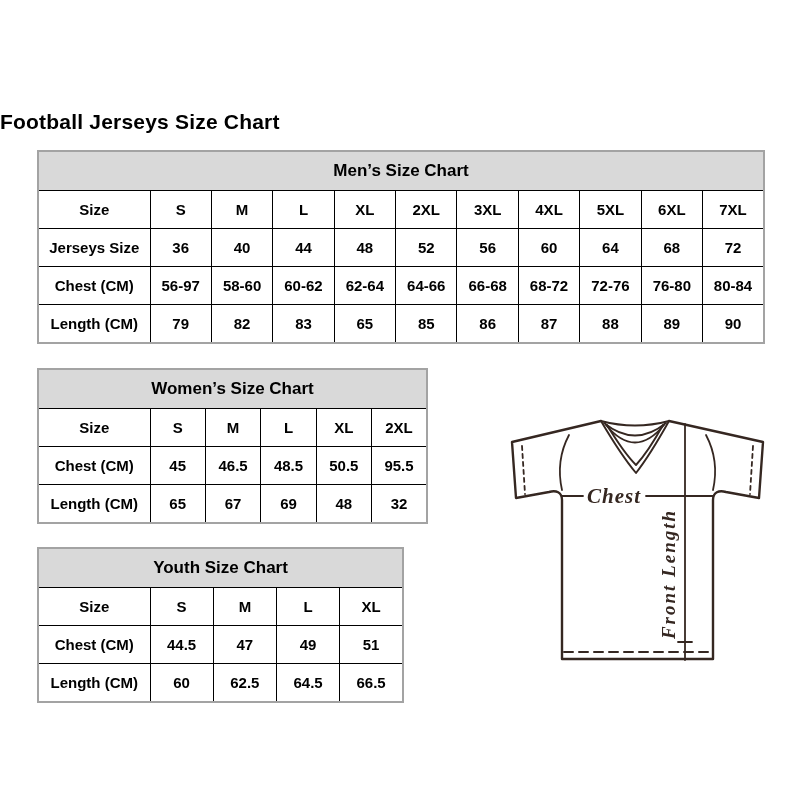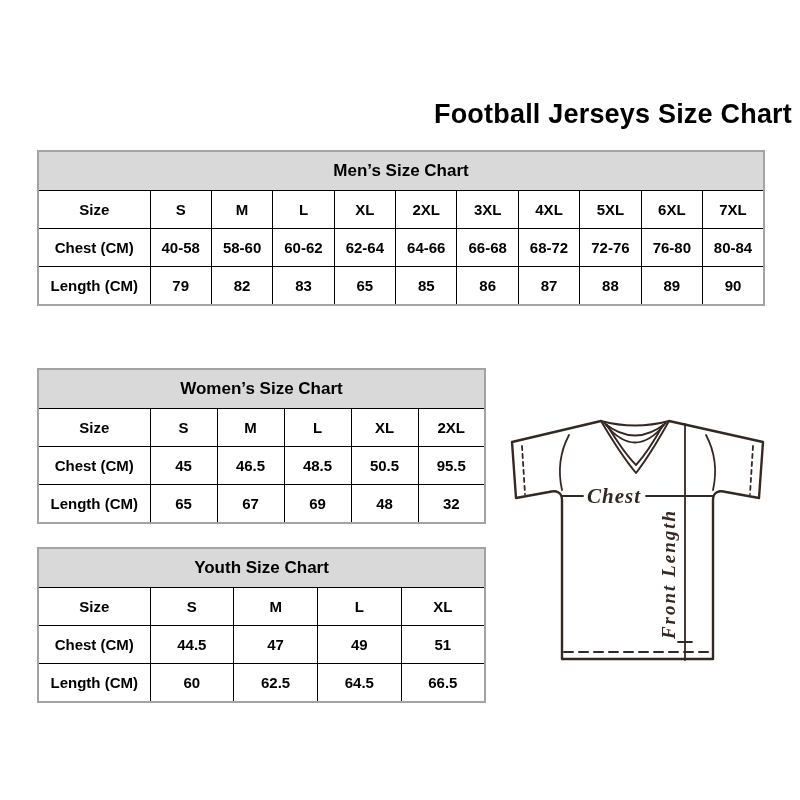--- a/index.html
+++ b/index.html
@@ -1,30 +1,30 @@
 <!DOCTYPE html>
 <html><head>
 <meta charset="utf-8">
 <style>
   html,body{margin:0;padding:0;}
   body{
     width:800px;height:800px;background:#ffffff;position:relative;
     font-family:"Liberation Sans", sans-serif;color:#000;overflow:hidden;
   }
   .page-title{
-    position:absolute;top:99px;left:0;width:792px;text-align:right;
-    font-size:27px;font-weight:bold;letter-spacing:.2px;
+    position:absolute;top:110px;left:0;width:792px;text-align:left;
+    font-size:21px;font-weight:bold;letter-spacing:.2px;
   }
   table.size-table{
     position:absolute;border-collapse:collapse;table-layout:fixed;
     border:2px solid #a3a3a3;font-weight:bold;
   }
   #men-table{left:37px;top:150px;width:728px;}
-  #women-table{left:37px;top:368px;width:449px;}
-  #youth-table{left:37px;top:547px;width:449px;}
+  #women-table{left:37px;top:368px;width:391px;}
+  #youth-table{left:37px;top:547px;width:367px;}
   .size-table col.label-col{width:112px;}
   .size-table th{
     border:1px solid #000;background:#d9d9d9;font-size:17px;height:36px;
     text-align:center;font-weight:bold;
   }
   .size-table td{
     border:1px solid #000;font-size:15px;height:37px;text-align:center;
     background:#fff;padding:0 2px;
   }
   #jersey-diagram{position:absolute;left:502px;top:408px;}
@@ -52,22 +52,35 @@
         <td>L</td>
         <td>XL</td>
         <td>2XL</td>
         <td>3XL</td>
         <td>4XL</td>
         <td>5XL</td>
         <td>6XL</td>
         <td>7XL</td>
       </tr>
       <tr>
+        <td>Jerseys Size</td>
+        <td>36</td>
+        <td>40</td>
+        <td>44</td>
+        <td>48</td>
+        <td>52</td>
+        <td>56</td>
+        <td>60</td>
+        <td>64</td>
+        <td>68</td>
+        <td>72</td>
+      </tr>
+      <tr>
         <td>Chest (CM)</td>
-        <td>40-58</td>
+        <td>56-97</td>
         <td>58-60</td>
         <td>60-62</td>
         <td>62-64</td>
         <td>64-66</td>
         <td>66-68</td>
         <td>68-72</td>
         <td>72-76</td>
         <td>76-80</td>
         <td>80-84</td>
       </tr>

